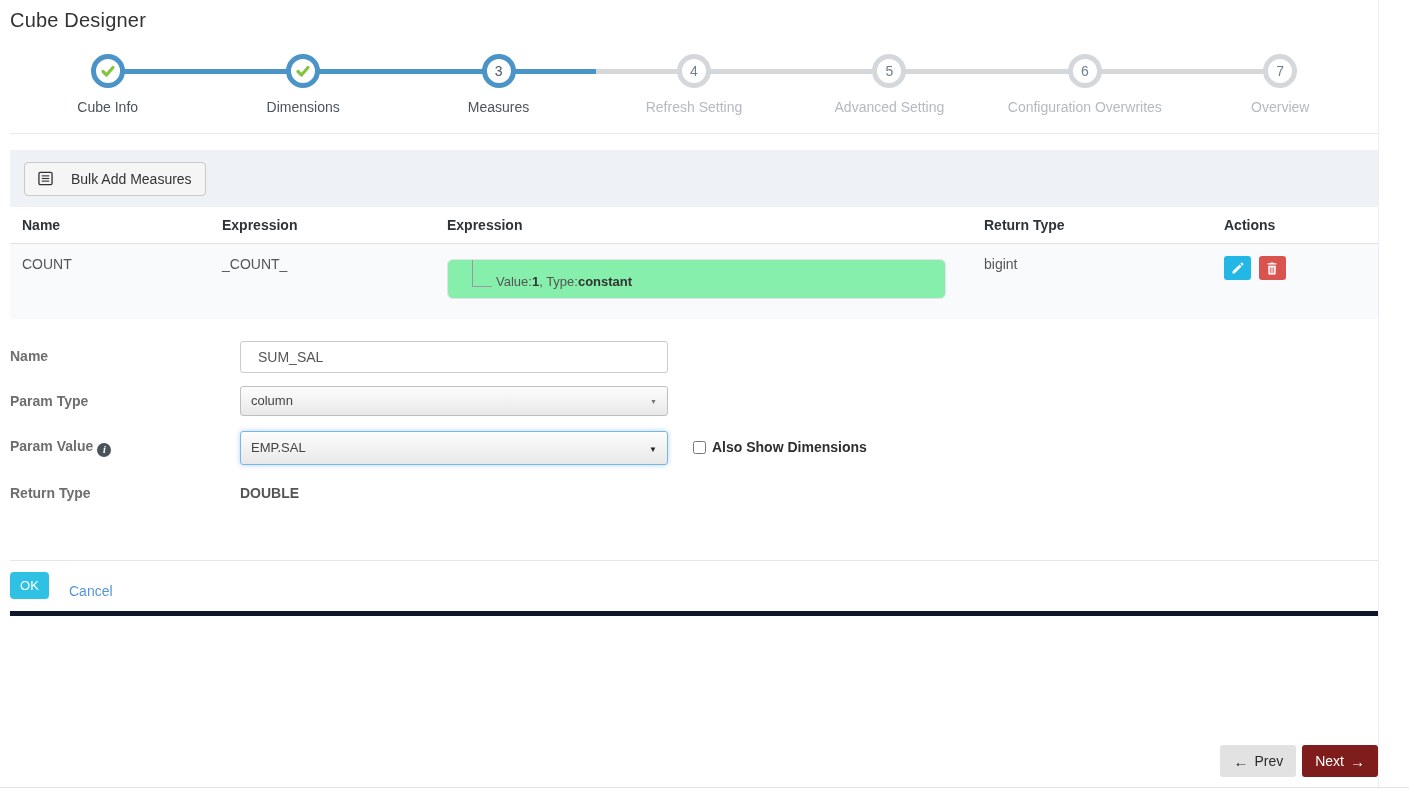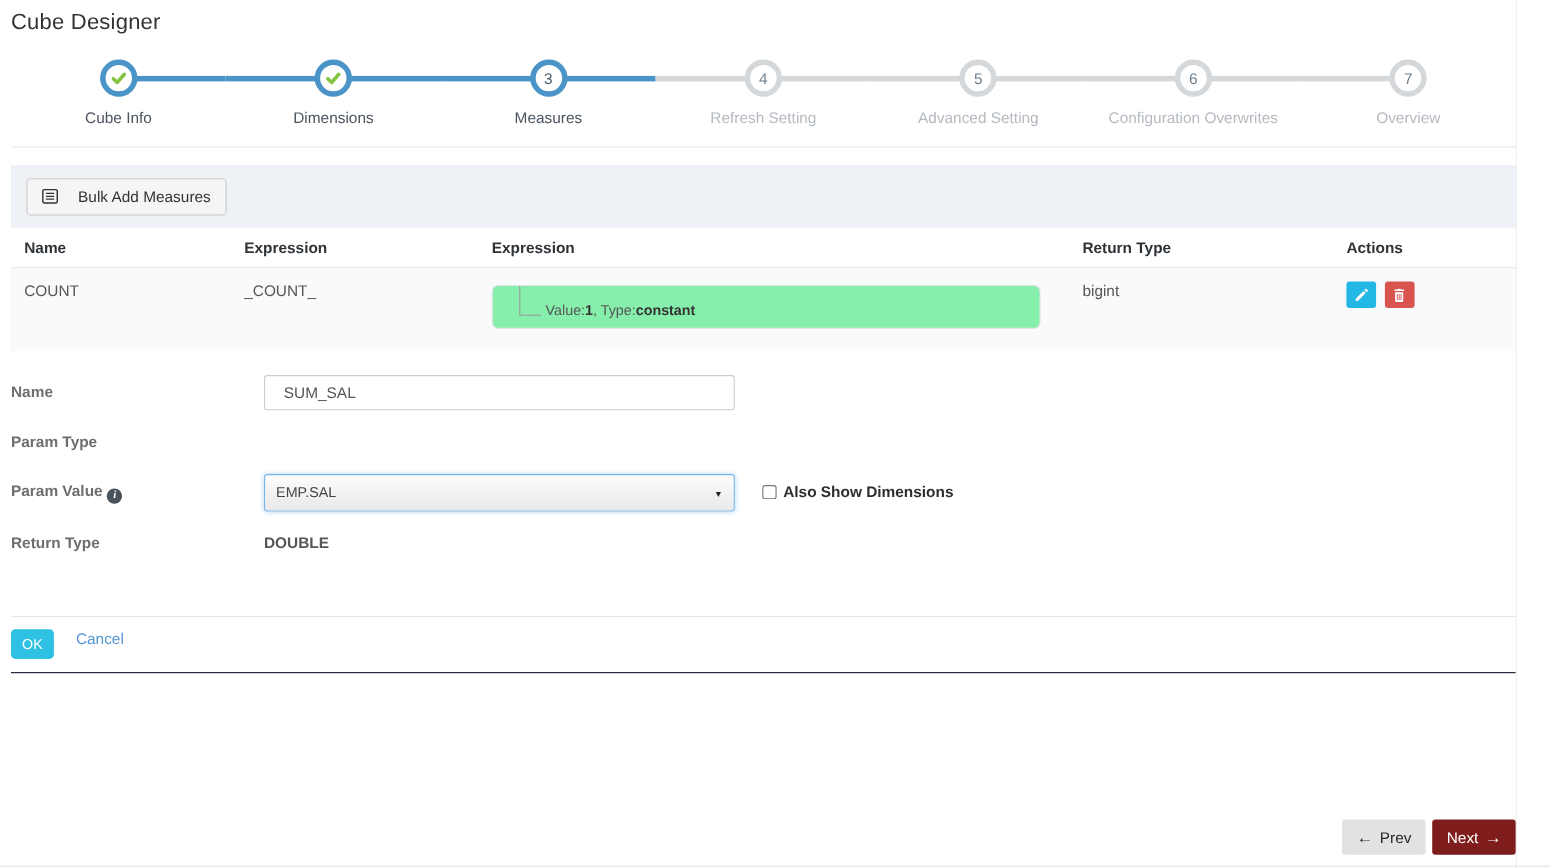--- a/index.html
+++ b/index.html
@@ -67,21 +67,21 @@
   .select { position: relative; width: 428px; height: 30px; border: 1px solid #bfbfbf; border-radius: 3px; background: linear-gradient(#fdfdfd, #e8e8e8); padding: 6px 24px 0 10px; font-size: 13px; color: #444; cursor: pointer; }
   .select .caret { position: absolute; right: 10px; top: 11px; font-size: 7px; color: #777; }
   .select.focused { height: 34px; padding-top: 8px; border: 1px solid #7db6e4; box-shadow: 0 0 5px rgba(102,175,233,.55); }
   .select.focused .caret { color: #222; font-size: 8px; top: 13px; }
   .side-check { display: flex; align-items: center; gap: 6px; margin-left: 25px; padding-top: 8px; }
   .side-check input { width: 13px; height: 13px; }
   .side-check label { font-weight: bold; color: #2e2e2e; font-size: 14px; }
   .static-value { padding-top: 7px; font-weight: bold; color: #555; font-size: 14px; }
 
   
-  .confirm-bar { margin-top: 50px; border-top: 1px solid #e6e6e6; border-bottom: 1px solid #0f172a; padding: 11px 0 12px 0; display: flex; align-items: flex-start; }
+  .confirm-bar { margin-top: 50px; border-top: 1px solid #e6e6e6; border-bottom: 5px solid #0f172a; padding: 11px 0 12px 0; display: flex; align-items: flex-end; }
   .ok-btn { min-width: 39px; height: 27px; background: #2fc1e3; color: #fff; border: none; border-radius: 4px; font-size: 13px; font-family: "Liberation Sans", sans-serif; cursor: pointer; padding: 0 10px; }
   .cancel-link { margin-left: 20px; color: #5596d5; font-size: 14px; text-decoration: none; cursor: pointer; }
 
   
   .footer-nav { position: absolute; right: 31px; bottom: 12px; display: flex; gap: 6px; }
   .nav-btn { display: inline-flex; align-items: center; gap: 6px; height: 32px; padding: 0 13px; border: none; border-radius: 3px; font-size: 14px; font-family: "Liberation Sans", sans-serif; cursor: pointer; }
   .nav-btn .arrow { font-weight: bold; font-size: 15px; }
   .prev-btn { background: #e2e2e2; color: #2b2b2b; }
   .next-btn { background: #7f1d1d; color: #fff; }
   .bottom-line { position: absolute; left: 0; right: 0; bottom: 1px; border-top: 1px solid #e3e3e3; }
@@ -205,20 +205,24 @@
 
     <div class="form">
       <div class="form-row">
         <div class="form-label">Name</div>
         <input class="text-input" type="text" value="SUM_SAL" style="">
       </div>
 
 
       <div class="form-row">
         <div class="form-label">Param Type</div>
+        <div class="select">
+          <span>column</span>
+          <span class="caret">▼</span>
+        </div>
       </div>
 
       <div class="form-row">
         <div class="form-label">
           <span>Param Value</span><span class="info-icon">i</span>
         </div>
         <div class="select focused">
           <span>EMP.SAL</span>
           <span class="caret">▼</span>
         </div>

